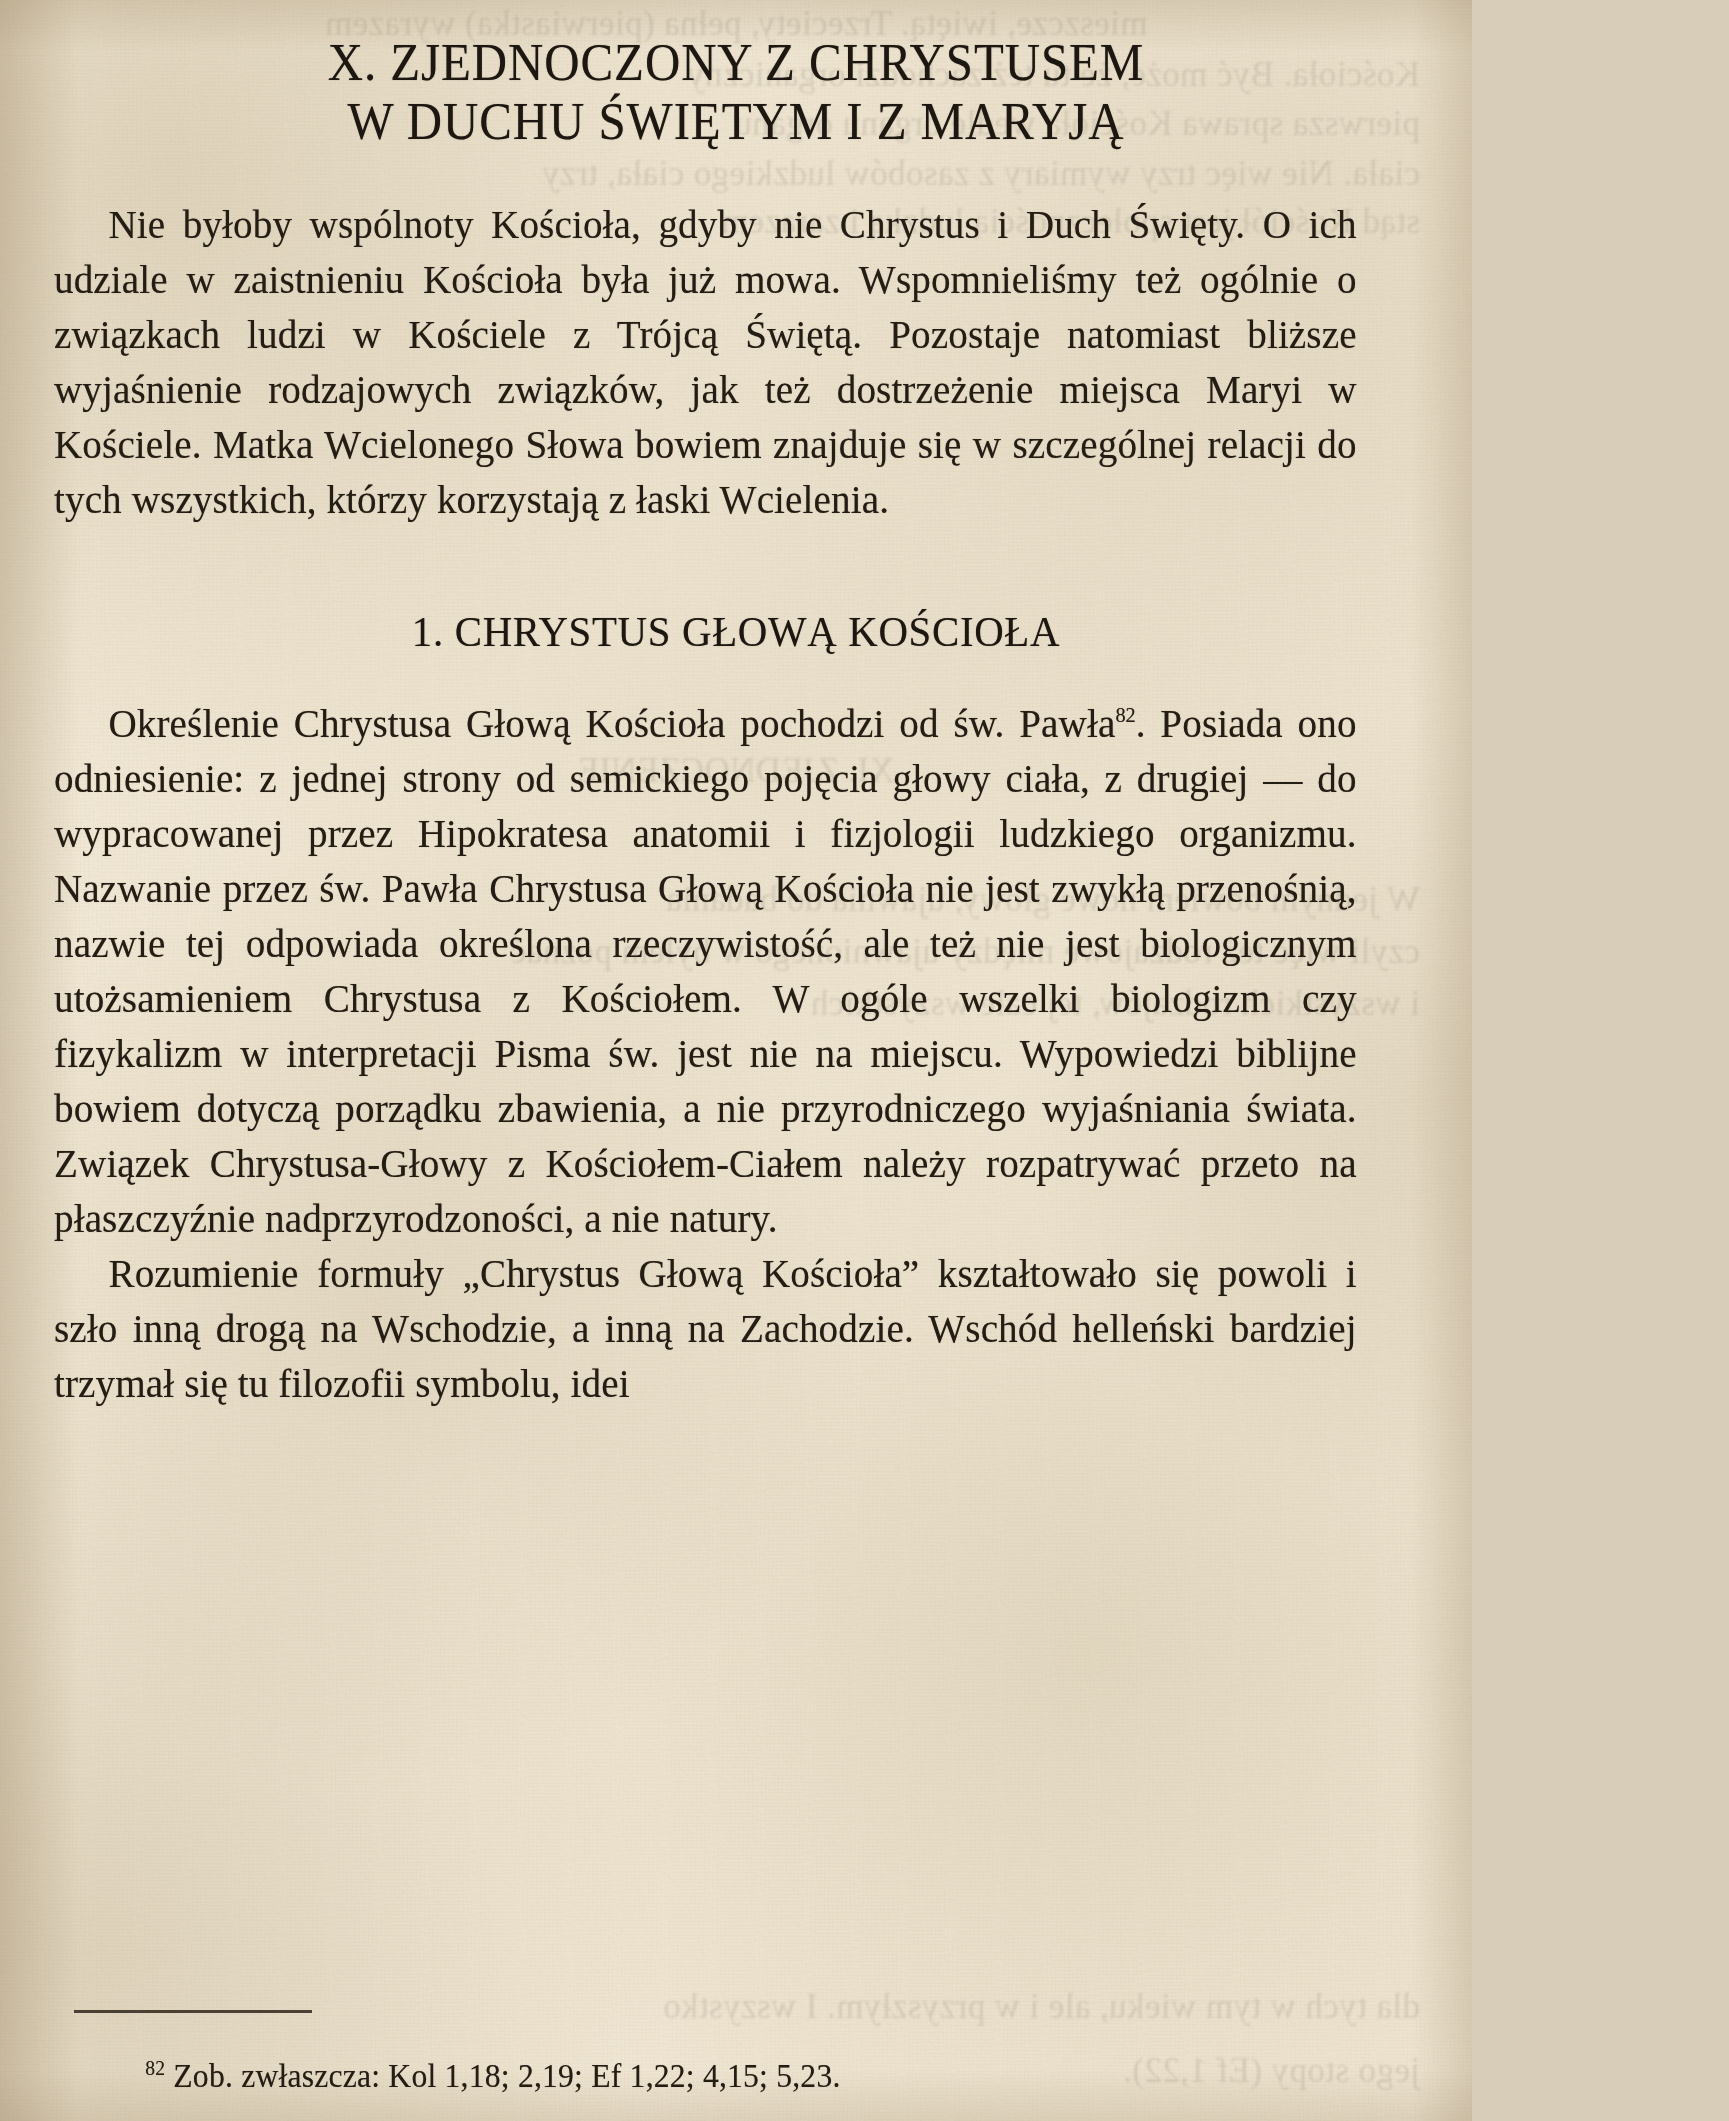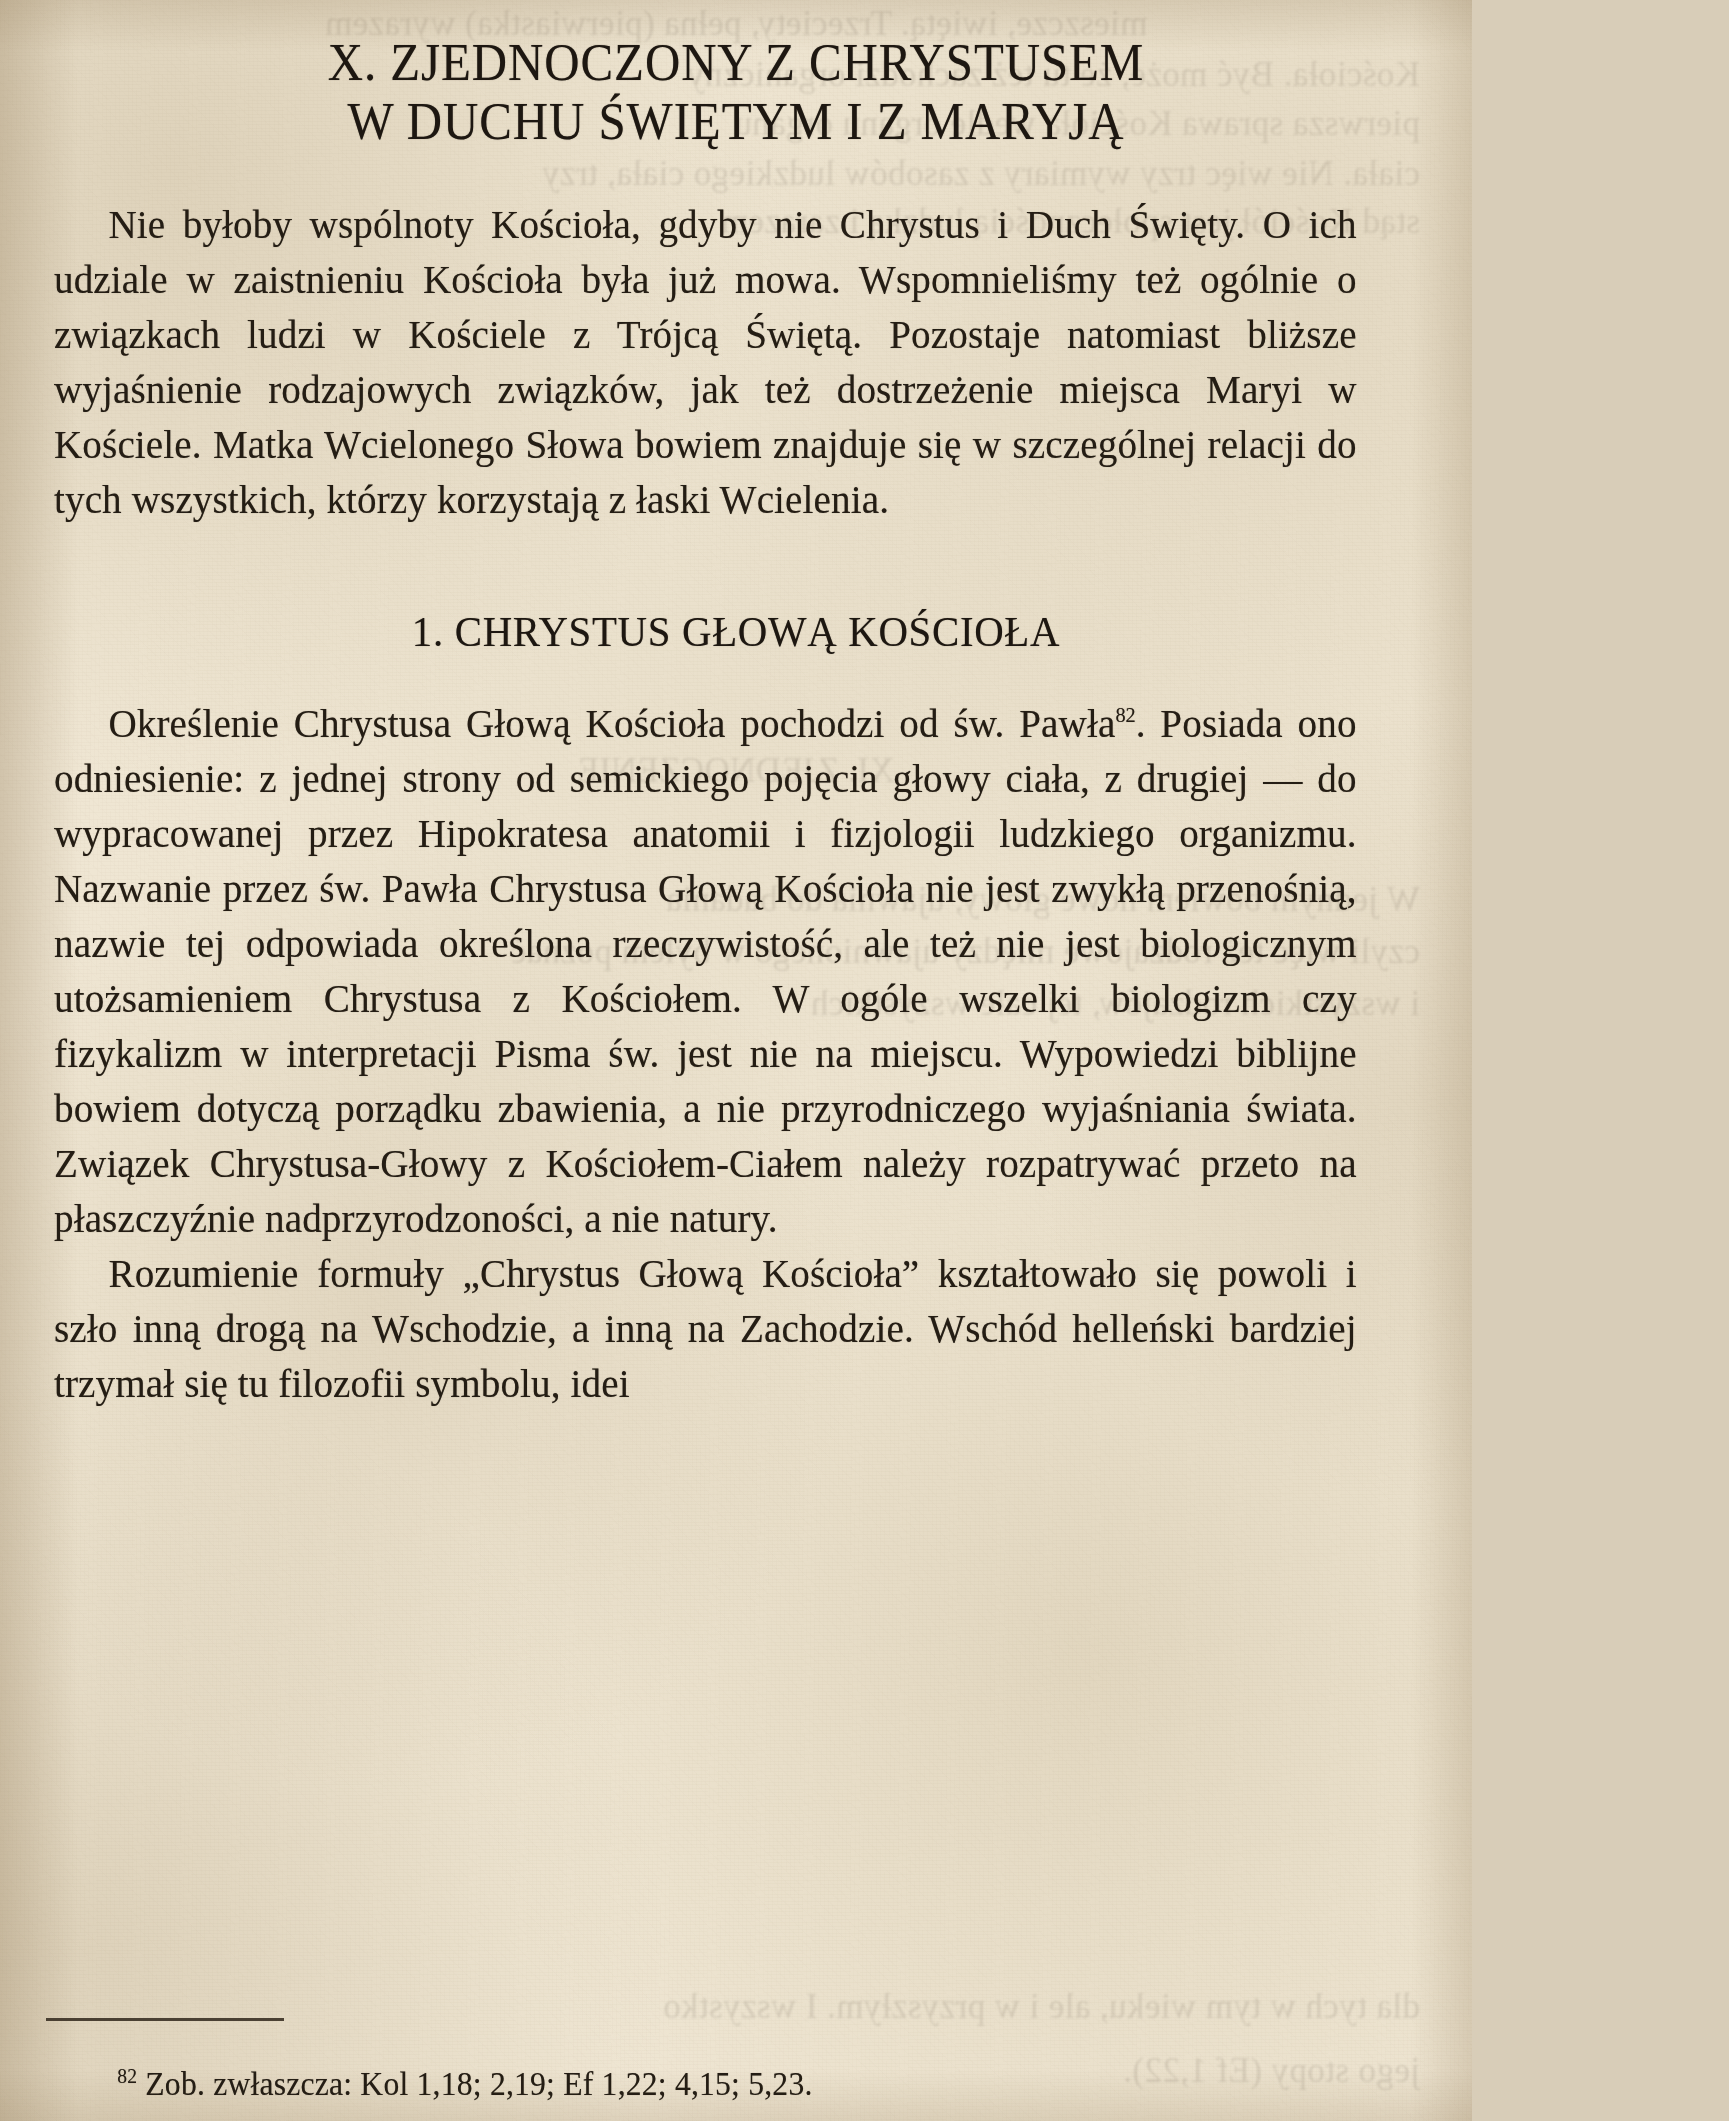--- a/index.html
+++ b/index.html
@@ -136,23 +136,23 @@
     vertical-align: super;
     line-height: 0;
     letter-spacing: 0;
   }
 
   
   .footnote-block {
     position: absolute;
     left: 0;
     right: 0;
-    bottom: 16px;
+    bottom: 24px;
     z-index: 4;
-    padding: 0 26px;
+    padding: 0 54px;
   }
   .footnote-rule {
     width: 238px;
     height: 2.6px;
     background: #3a3024;
     margin-left: 20px;
     margin-bottom: 42px;
     opacity: .9;
   }
   .footnote-text {

